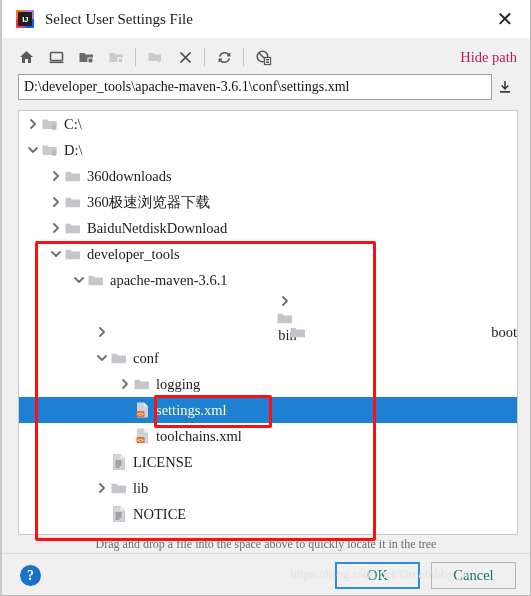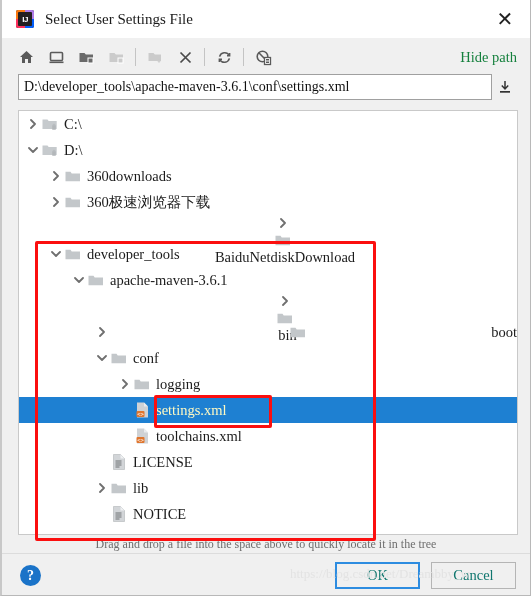--- a/index.html
+++ b/index.html
@@ -62,21 +62,21 @@
     display: flex; align-items: center;
   }
   .tb-icon {
     width: 30px; height: 30px;
     display: flex; align-items: center; justify-content: center;
     cursor: pointer;
   }
   .tb-sep { width: 1px; height: 18px; background: #c4c4c4; margin: 0 4px; }
   .hide-path {
     margin-left: auto; margin-right: 4px;
-    color: #15803d; font-size: 14.5px; cursor: pointer;
+    color: #be185d; font-size: 14.5px; cursor: pointer;
     font-family: "Liberation Serif", serif;
   }
 
   
   .pathrow {
     position: absolute; left: 16px; top: 80px; right: 12px; height: 14px;
     display: flex; align-items: center;
   }
   .path-input {
     flex: 1; height: 26px;
@@ -300,21 +300,21 @@
             <path d="M3 1 L7 5 L3 9" fill="none" stroke="#6f6f6f" stroke-width="1.8" stroke-linecap="round" stroke-linejoin="round"></path>
           </svg>
         </span>
         <span class="ico">
           <svg width="16" height="15" viewBox="0 0 16 15">
             <path d="M0.5 2.8 h5 l1.2 1.6 h8.3 v7.8 h-14.5 Z" fill="#c3c7ca"></path>
           </svg>
         </span>
         <span class="label">360极速浏览器下载</span>
       </div>
-      <div class="row" style="padding-left: 29px; flex-direction: column;">
+      <div class="row" style="padding-left: 29px;">
         <span class="arrow">
           <svg width="10" height="10" viewBox="0 0 10 10">
             <path d="M3 1 L7 5 L3 9" fill="none" stroke="#6f6f6f" stroke-width="1.8" stroke-linecap="round" stroke-linejoin="round"></path>
           </svg>
         </span>
         <span class="ico">
           <svg width="16" height="15" viewBox="0 0 16 15">
             <path d="M0.5 2.8 h5 l1.2 1.6 h8.3 v7.8 h-14.5 Z" fill="#c3c7ca"></path>
           </svg>
         </span>

